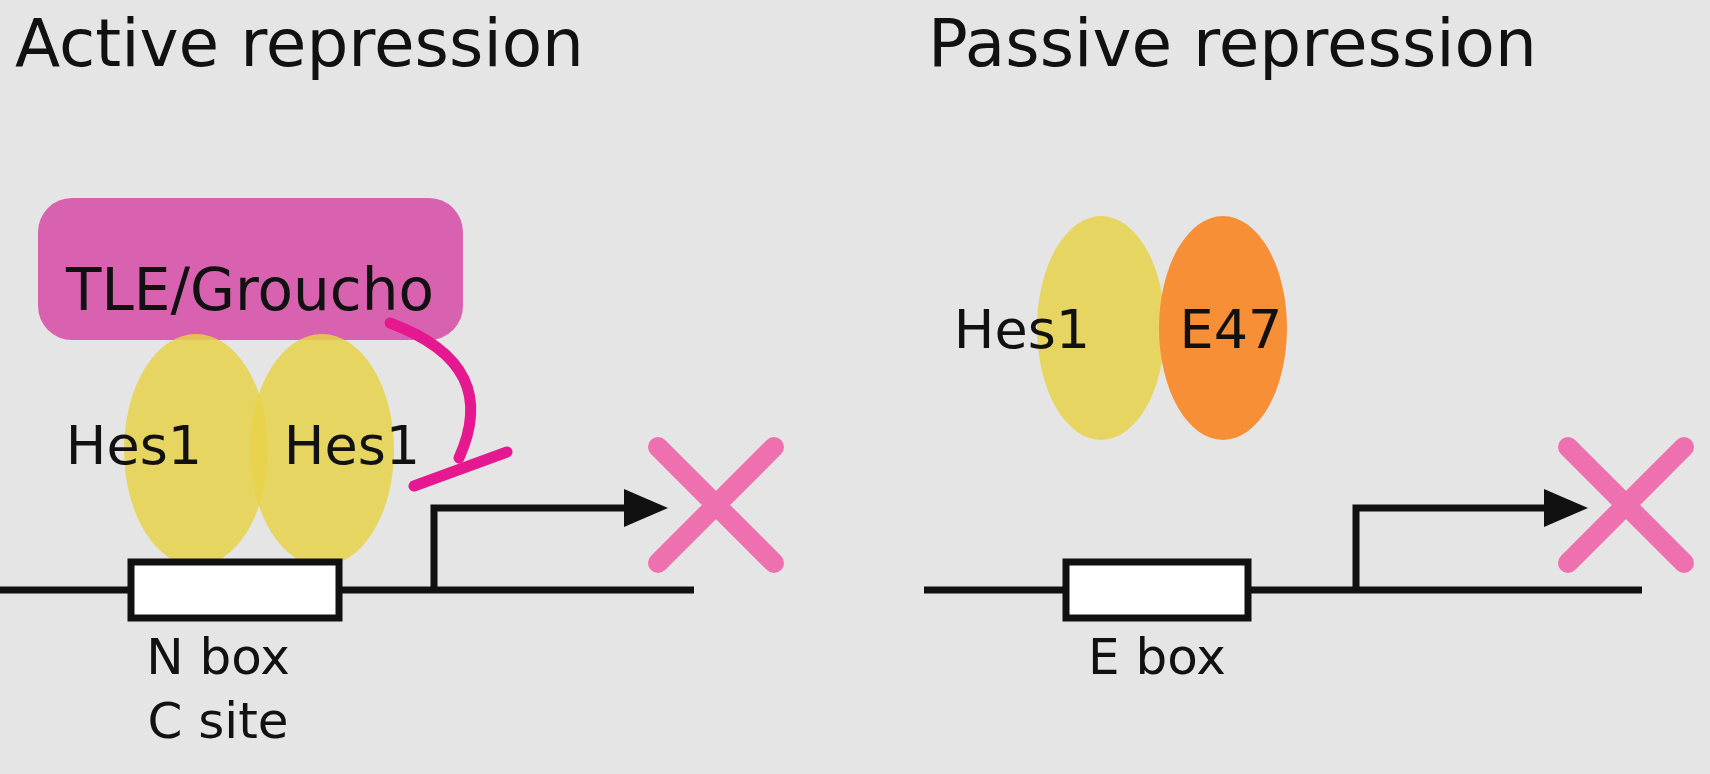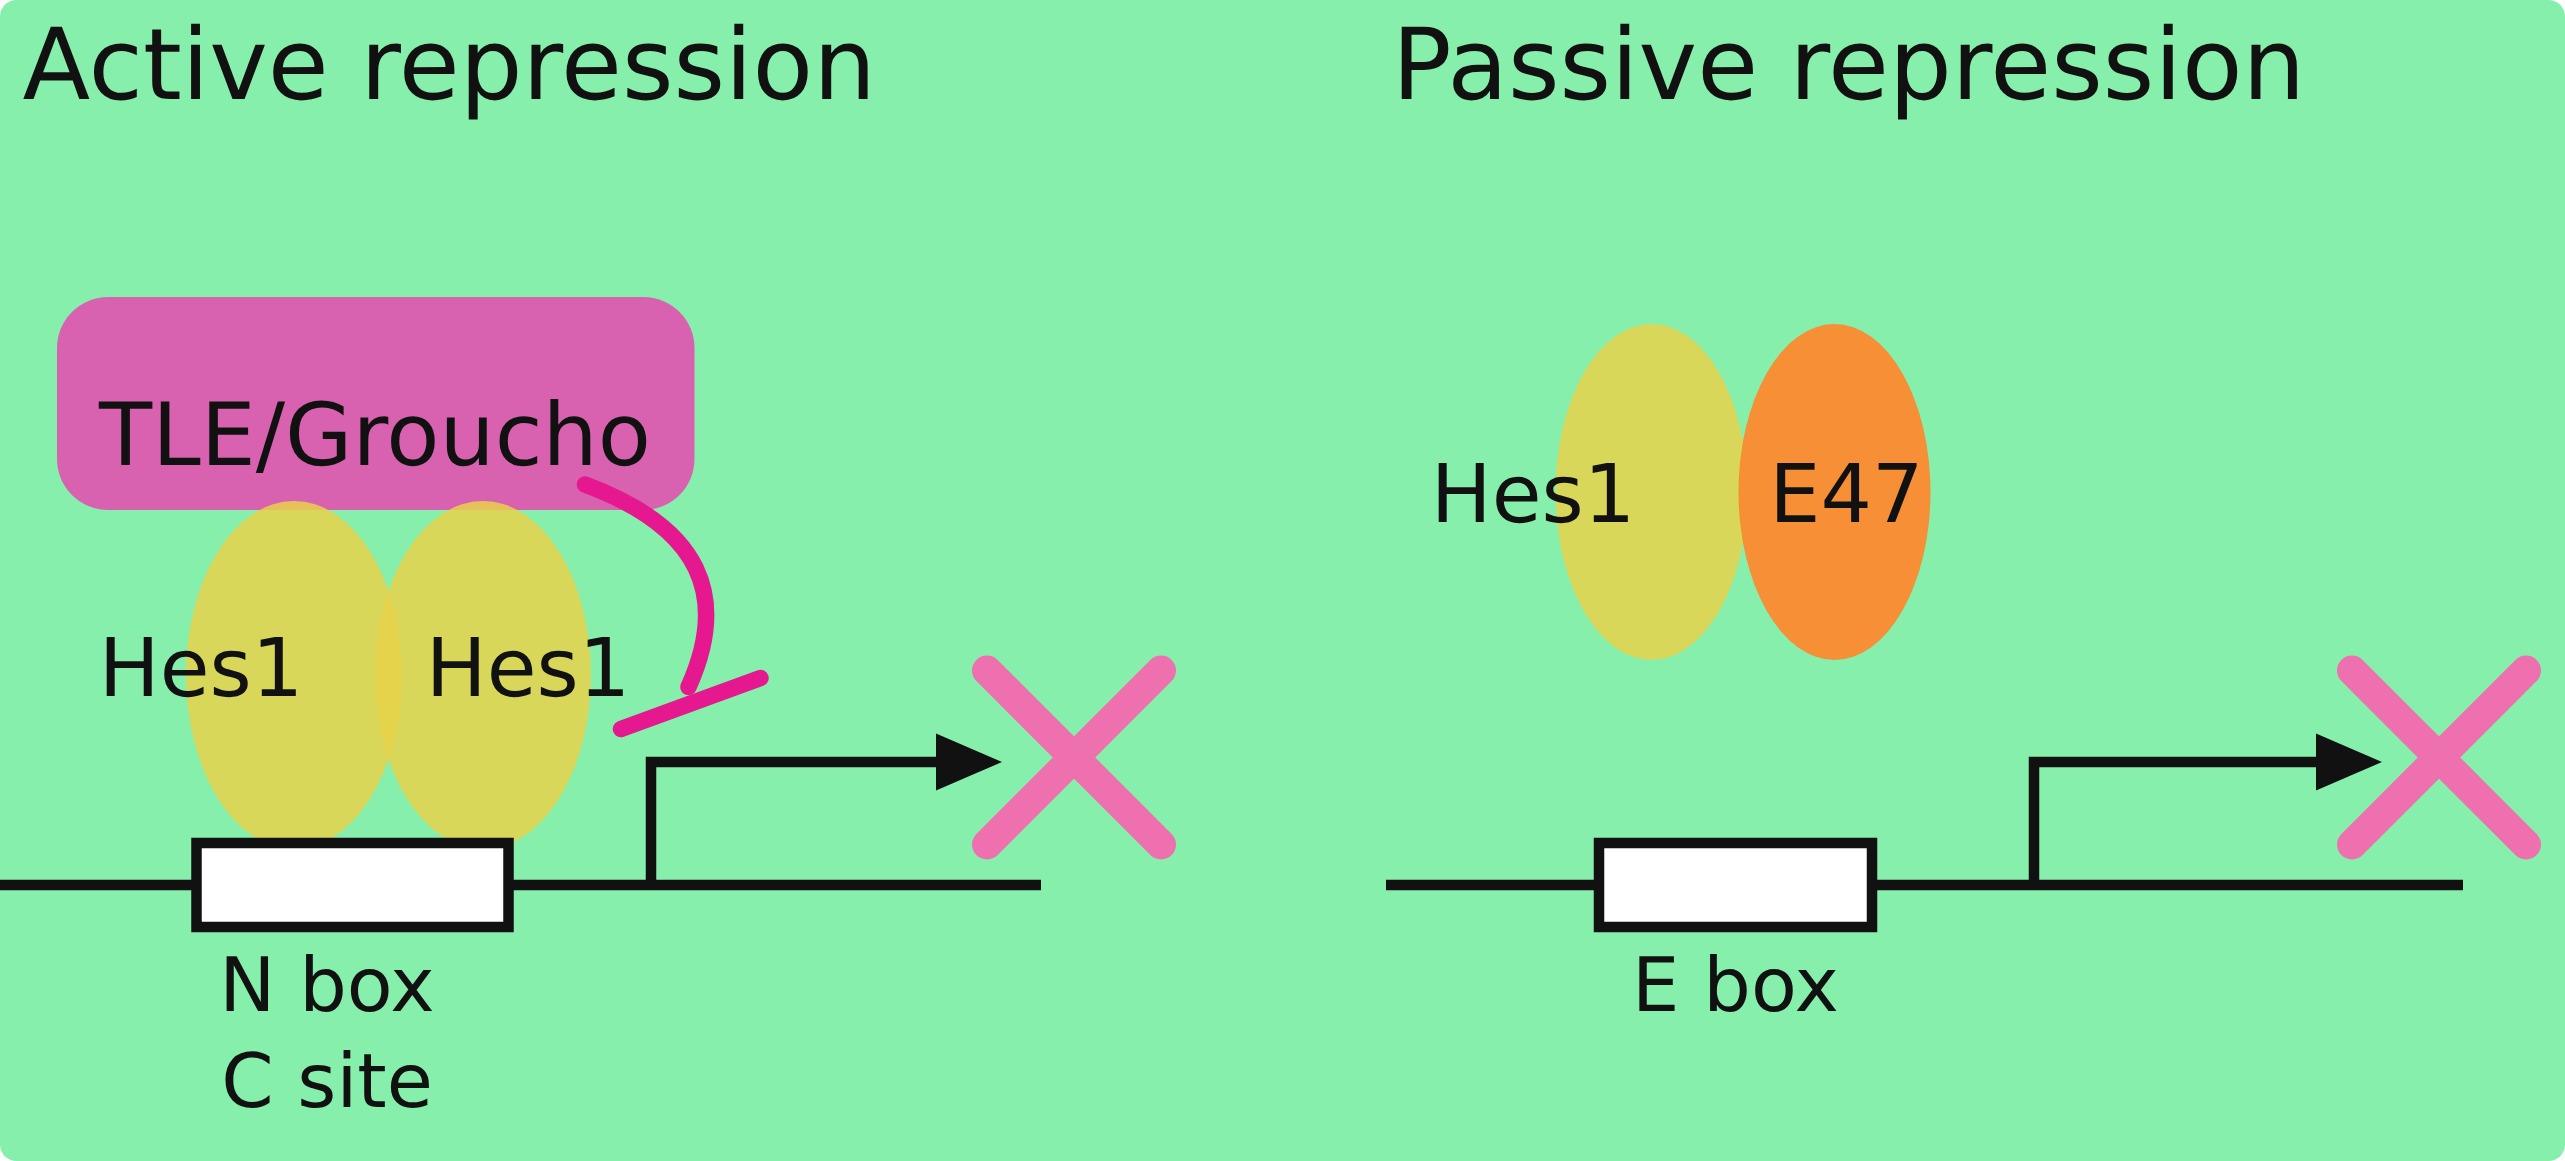--- a/index.html
+++ b/index.html
@@ -4,23 +4,22 @@
 <style>
   html, body {
     margin: 0;
     padding: 0;
     background: #ffffff;
   }
   .stage {
     position: relative;
     width: 1710px;
     height: 774px;
-    background: #86efac;
+    background: #e5e5e5;
     overflow: hidden;
-    border-radius: 11px;
   }
   svg {
     display: block;
   }
   text {
     font-family: "DejaVu Sans", "Liberation Sans", sans-serif;
     fill: #111111;
   }
   .title-text   { font-size: 66px; }
   .protein-text { font-size: 54px; }

